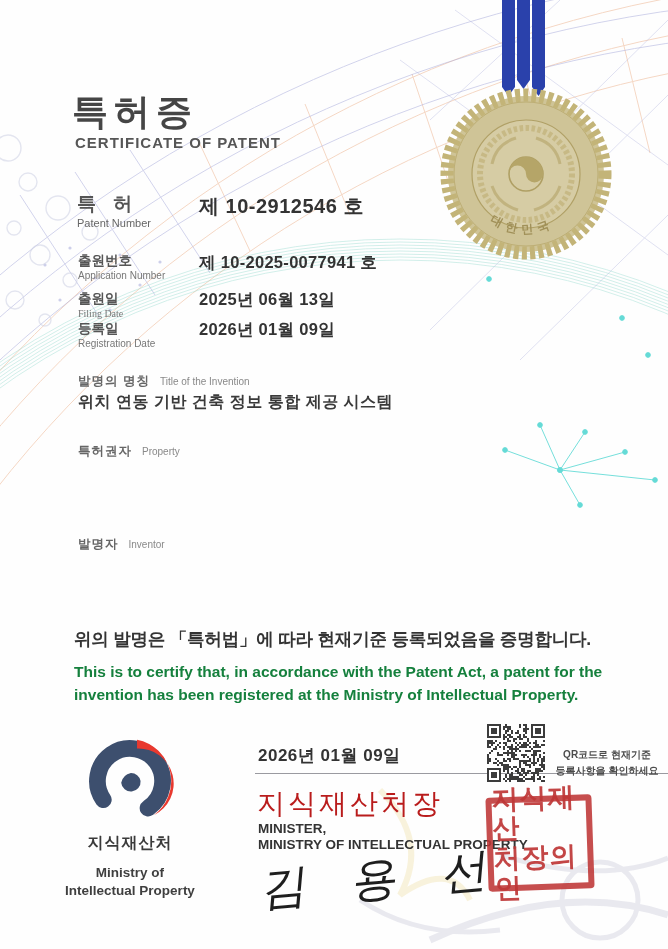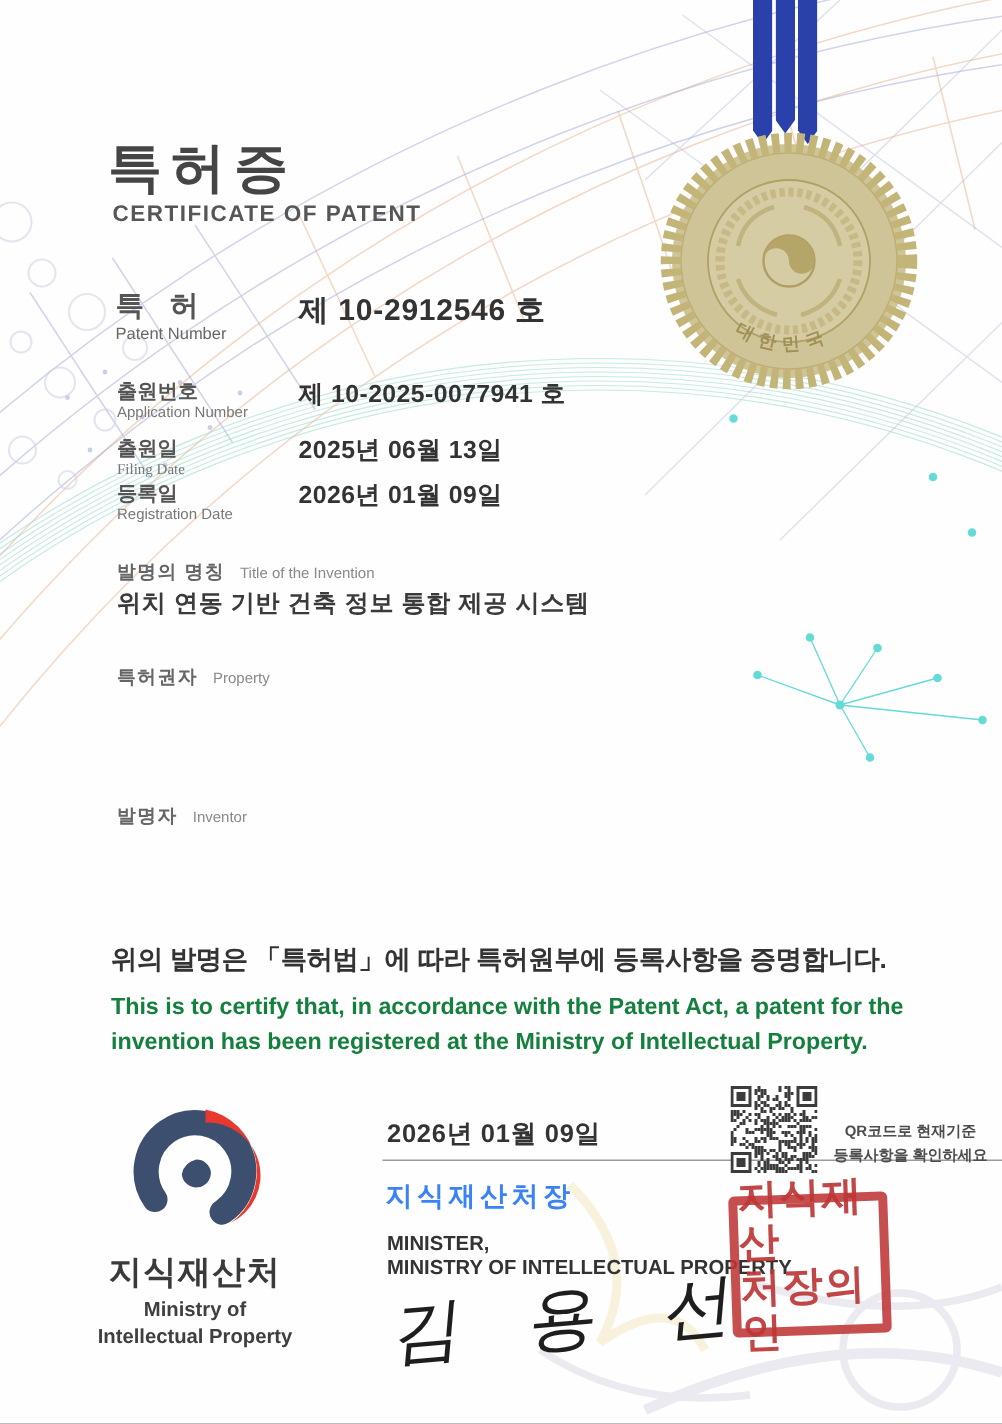--- a/index.html
+++ b/index.html
@@ -26,39 +26,39 @@
   
   .sec-label{font-size:12.5px;color:#666;font-weight:bold;letter-spacing:1px;}
   .sec-label .en{font-size:10px;color:#898989;font-weight:normal;margin-left:10px;letter-spacing:0;}
   .invention-value{left:78px;top:392px;font-size:16px;font-weight:bold;color:#3a3a3a;letter-spacing:.5px;}
   
   .stmt-ko{left:74px;top:627px;font-size:17.5px;font-weight:600;color:#333;letter-spacing:-0.2px;}
   .stmt-en{left:74px;top:660px;font-size:15.5px;font-weight:bold;color:#15803d;line-height:1.5;}
   
   .issue-date{left:258px;top:744px;font-size:17px;color:#333;font-weight:600;letter-spacing:.5px;}
   .rule{left:255px;top:773px;width:413px;height:1px;background:#9a9aa0;}
-  .minister-ko{left:257px;top:785px;font-size:18px;font-weight:bold;color:#3b82f6;letter-spacing:3px;}
+  .minister-ko{left:257px;top:785px;font-size:28px;font-weight:normal;color:#b91c1c;letter-spacing:3px;}
   .minister-en1{left:258px;top:821px;font-size:13.5px;font-weight:bold;color:#333;}
   .minister-en2{left:258px;top:837px;font-size:13.5px;font-weight:bold;color:#333;text-align:right;}
   .qr{left:487px;top:724px;}
   .qr-caption{left:549px;top:747px;width:116px;font-size:10px;font-weight:bold;color:#4c4c4c;line-height:1.55;text-align:center;}
   .seal{
     left:487px;top:796px;width:106px;height:94px;
     border:6px solid rgba(190,54,54,.88);border-radius:4px;
     display:flex;flex-direction:column;align-items:center;justify-content:center;
     color:rgba(190,54,54,.92);font-weight:bold;font-size:27px;line-height:1.1;
     letter-spacing:1px;transform:rotate(-2deg);
   }
   .signature{
     left:262px;top:848px;font-size:46px;color:#1e1e1e;
     transform:rotate(-5deg) skewX(-10deg);letter-spacing:16px;font-weight:500;
   }
   
   .logo-mark{left:86px;top:737px;}
-  .agency-ko{left:55px;top:833px;width:150px;text-align:center;font-size:22px;font-weight:bold;color:#3a3a3a;letter-spacing:1px;}
+  .agency-ko{left:55px;top:833px;width:150px;text-align:center;font-size:16px;font-weight:bold;color:#3a3a3a;letter-spacing:1px;}
   .agency-en{left:40px;top:864px;width:180px;text-align:center;font-size:13.5px;font-weight:bold;color:#3f3f3f;line-height:1.35;}
   
   .ribbon{top:0;width:13px;background:#2a41ab;}
   .ribbon.r1{left:502px;height:96px;}
   .ribbon.r2{left:517px;height:89px;}
   .ribbon.r3{left:532px;height:96px;}
   .notch{clip-path:polygon(0 0,100% 0,100% calc(100% - 9px),50% 100%,0 calc(100% - 9px));}
 </style>
 </head>
 <body>
@@ -213,21 +213,21 @@
   </div>
   <div class="abs invention-value">위치 연동 기반 건축 정보 통합 제공 시스템</div>
 
   <div class="abs sec-label" style="left:78px;top:443px;">
     <span>특허권자</span><span class="en">Property</span>
   </div>
   <div class="abs sec-label" style="left:78px;top:536px;">
     <span>발명자</span><span class="en">Inventor</span>
   </div>
 
-  <div class="abs stmt-ko">위의 발명은 「특허법」에 따라 특허원부에 등록사항을 증명합니다.</div>
+  <div class="abs stmt-ko">위의 발명은 「특허법」에 따라 현재기준 등록되었음을 증명합니다.</div>
   <div class="abs stmt-en">
     <div>This is to certify that, in accordance with the Patent Act, a patent for the</div>
     <div>invention has been registered at the Ministry of Intellectual Property.</div>
   </div>
 
   <svg class="abs logo-mark" width="88" height="88" viewBox="0 0 100 100">
 
     <circle cx="50" cy="50" r="37" fill="none" stroke="#3d4f6e" stroke-width="19" stroke-linecap="round" stroke-dasharray="175 300" transform="rotate(-215 50 50)"></circle>
 
     <path d="M 62 50 a 11 11 0 1 1 -22 2 q 2 -9 11 -11 a 11 11 0 0 1 11 9 Z" fill="#3d4f6e"></path>

